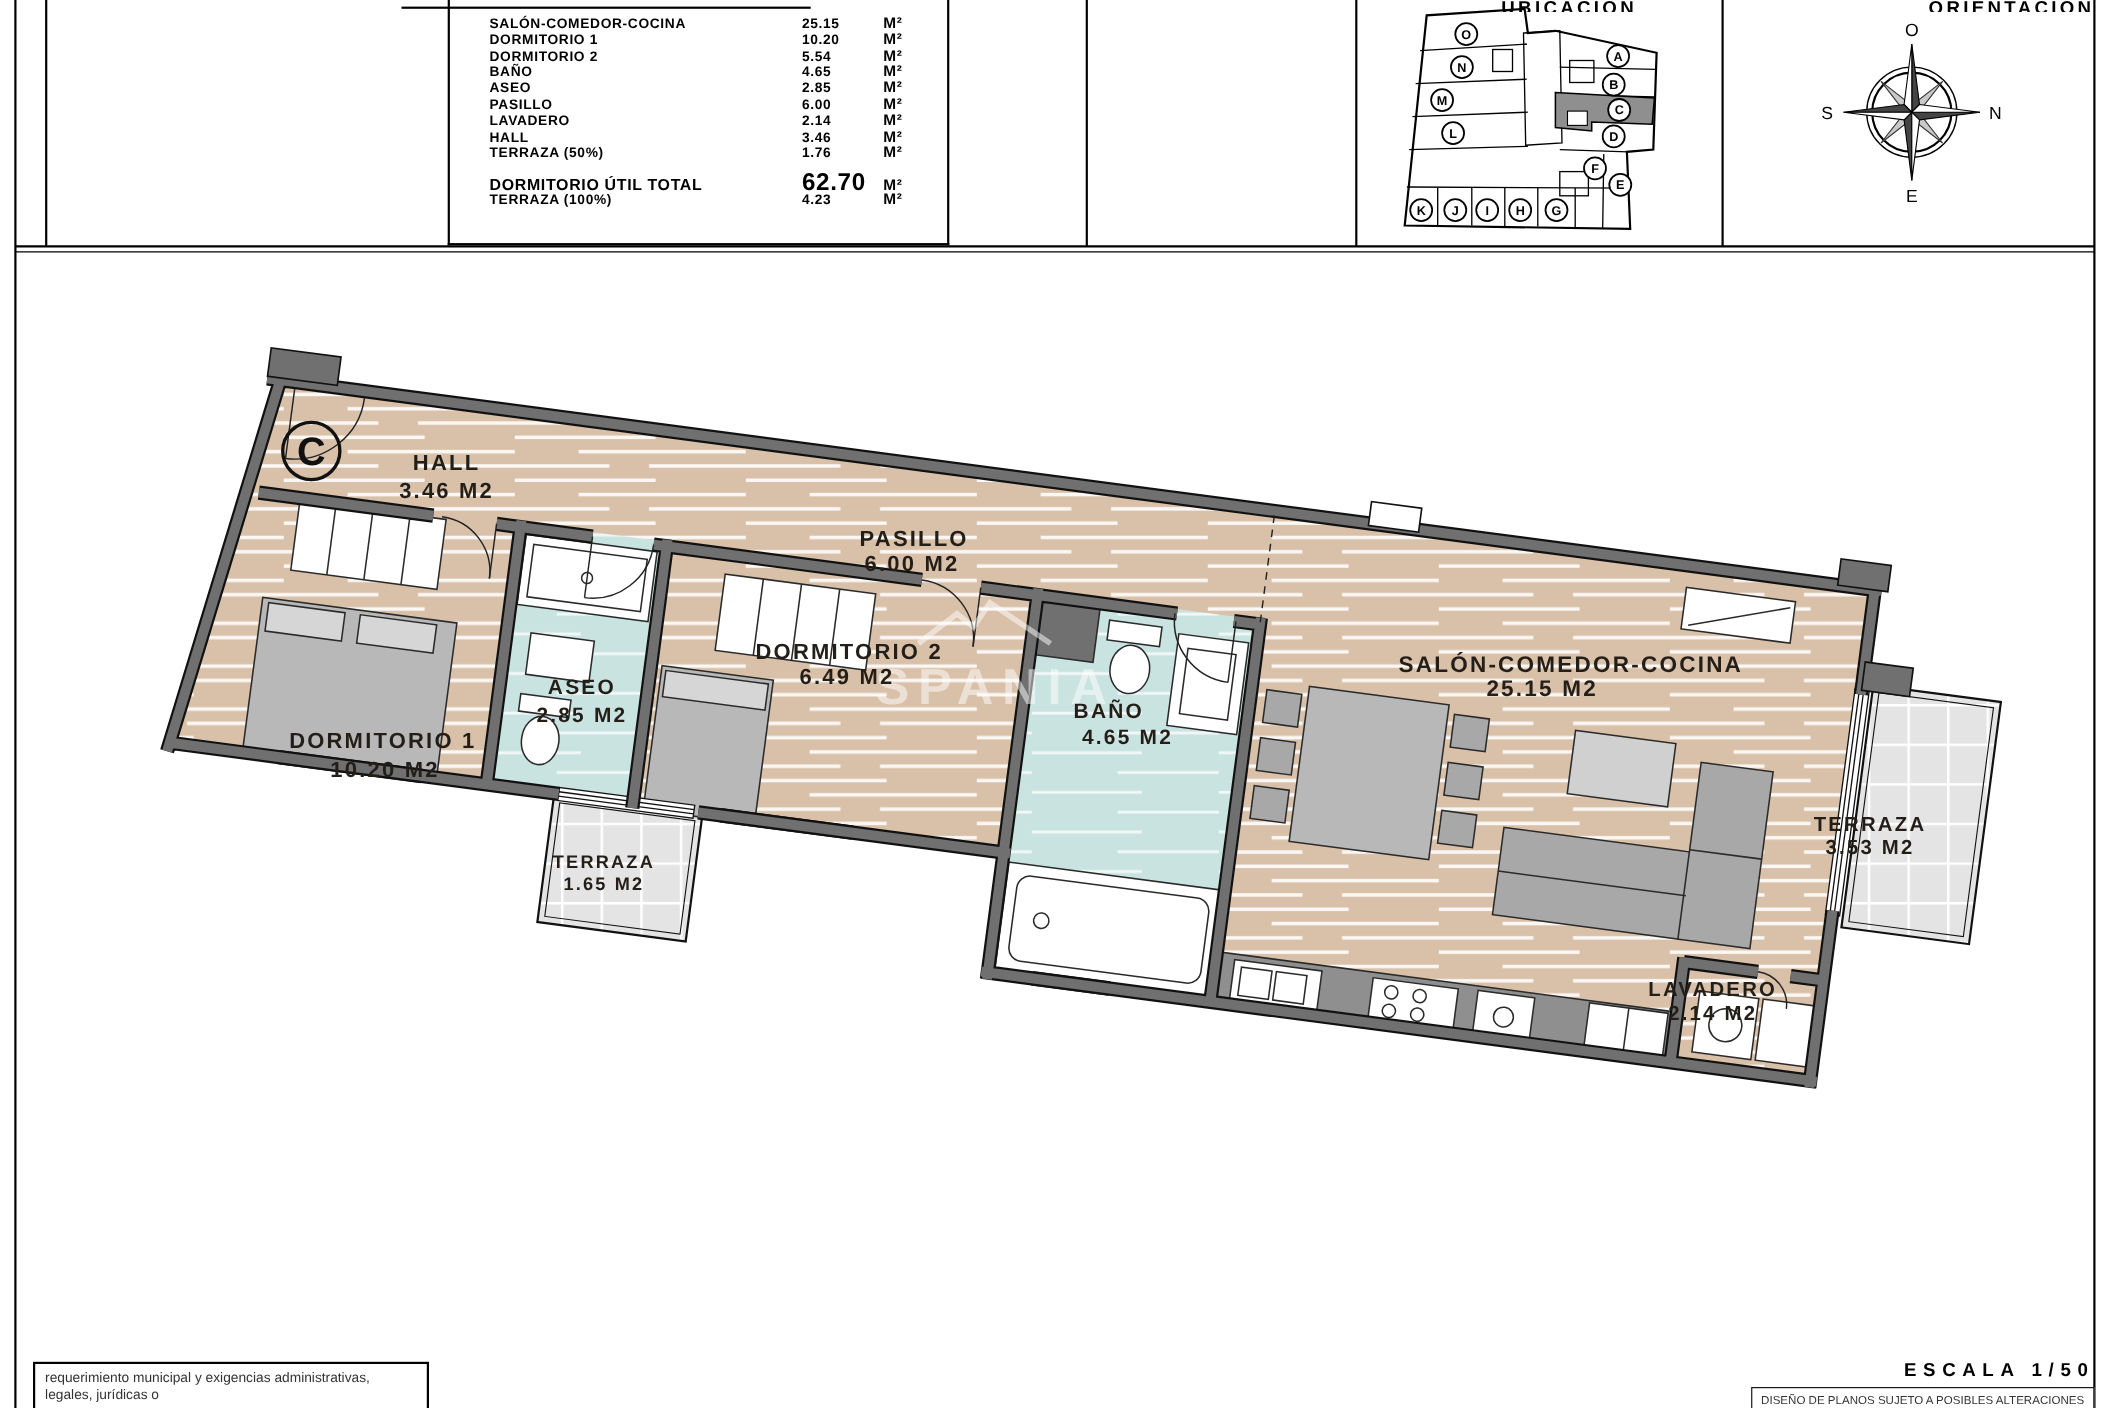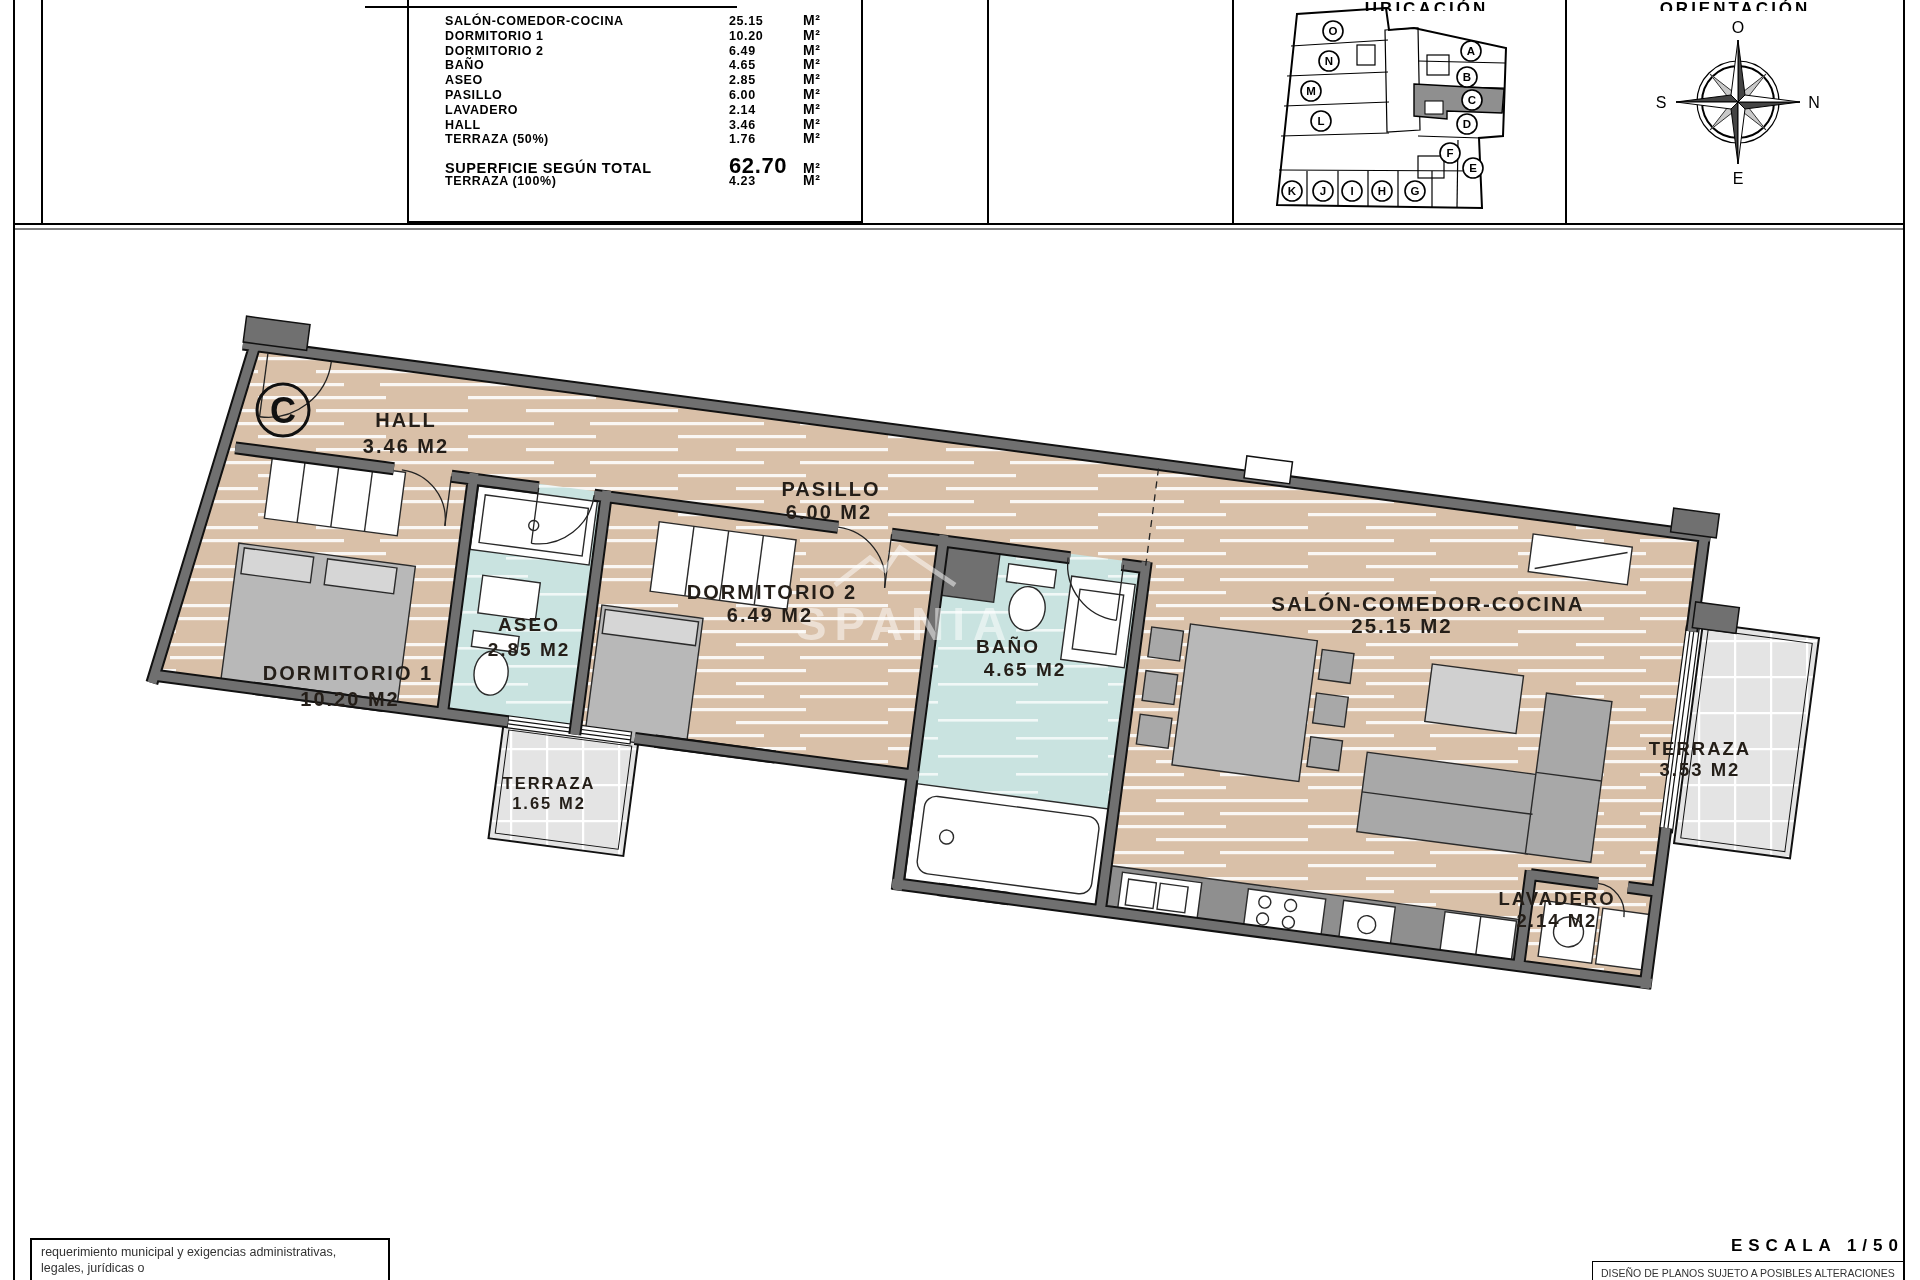--- a/index.html
+++ b/index.html
@@ -342,21 +342,21 @@
           <span class="val">25.15</span>
           <span class="unit">M²</span>
         </div>
       <div class="trow">
           <span class="lbl">DORMITORIO 1</span>
           <span class="val">10.20</span>
           <span class="unit">M²</span>
         </div>
       <div class="trow">
           <span class="lbl">DORMITORIO 2</span>
-          <span class="val">6.49</span>
+          <span class="val">5.54</span>
           <span class="unit">M²</span>
         </div>
       <div class="trow">
           <span class="lbl">BAÑO</span>
           <span class="val">4.65</span>
           <span class="unit">M²</span>
         </div>
       <div class="trow">
           <span class="lbl">ASEO</span>
           <span class="val">2.85</span>
@@ -376,36 +376,36 @@
           <span class="lbl">HALL</span>
           <span class="val">3.46</span>
           <span class="unit">M²</span>
         </div>
       <div class="trow">
           <span class="lbl">TERRAZA (50%)</span>
           <span class="val">1.76</span>
           <span class="unit">M²</span>
         </div>
       <div class="trow total">
-          <span class="lbl">SUPERFICIE SEGÚN TOTAL</span>
+          <span class="lbl">DORMITORIO ÚTIL TOTAL</span>
           <span class="val">62.70</span>
           <span class="unit">M²</span>
         </div>
       <div class="trow">
           <span class="lbl">TERRAZA (100%)</span>
           <span class="val">4.23</span>
           <span class="unit">M²</span>
         </div>
     </div>
   </div>
 
   <div class="cutheader" style="left:1233px;width:387px;">
     <span>UBICACIÓN</span>
   </div>
-  <div class="cutheader" style="left:1566px;width:338px;">
+  <div class="cutheader" style="left:1566px;width:338px;text-align:right;">
     <span>ORIENTACIÓN</span>
   </div>
 
   <div id="nota-box">
     <div>requerimiento municipal y exigencias administrativas, legales, jurídicas o</div>
 
   </div>
 
   <div id="escala">ESCALA 1/50</div>
   <div id="disclaimer-box">

